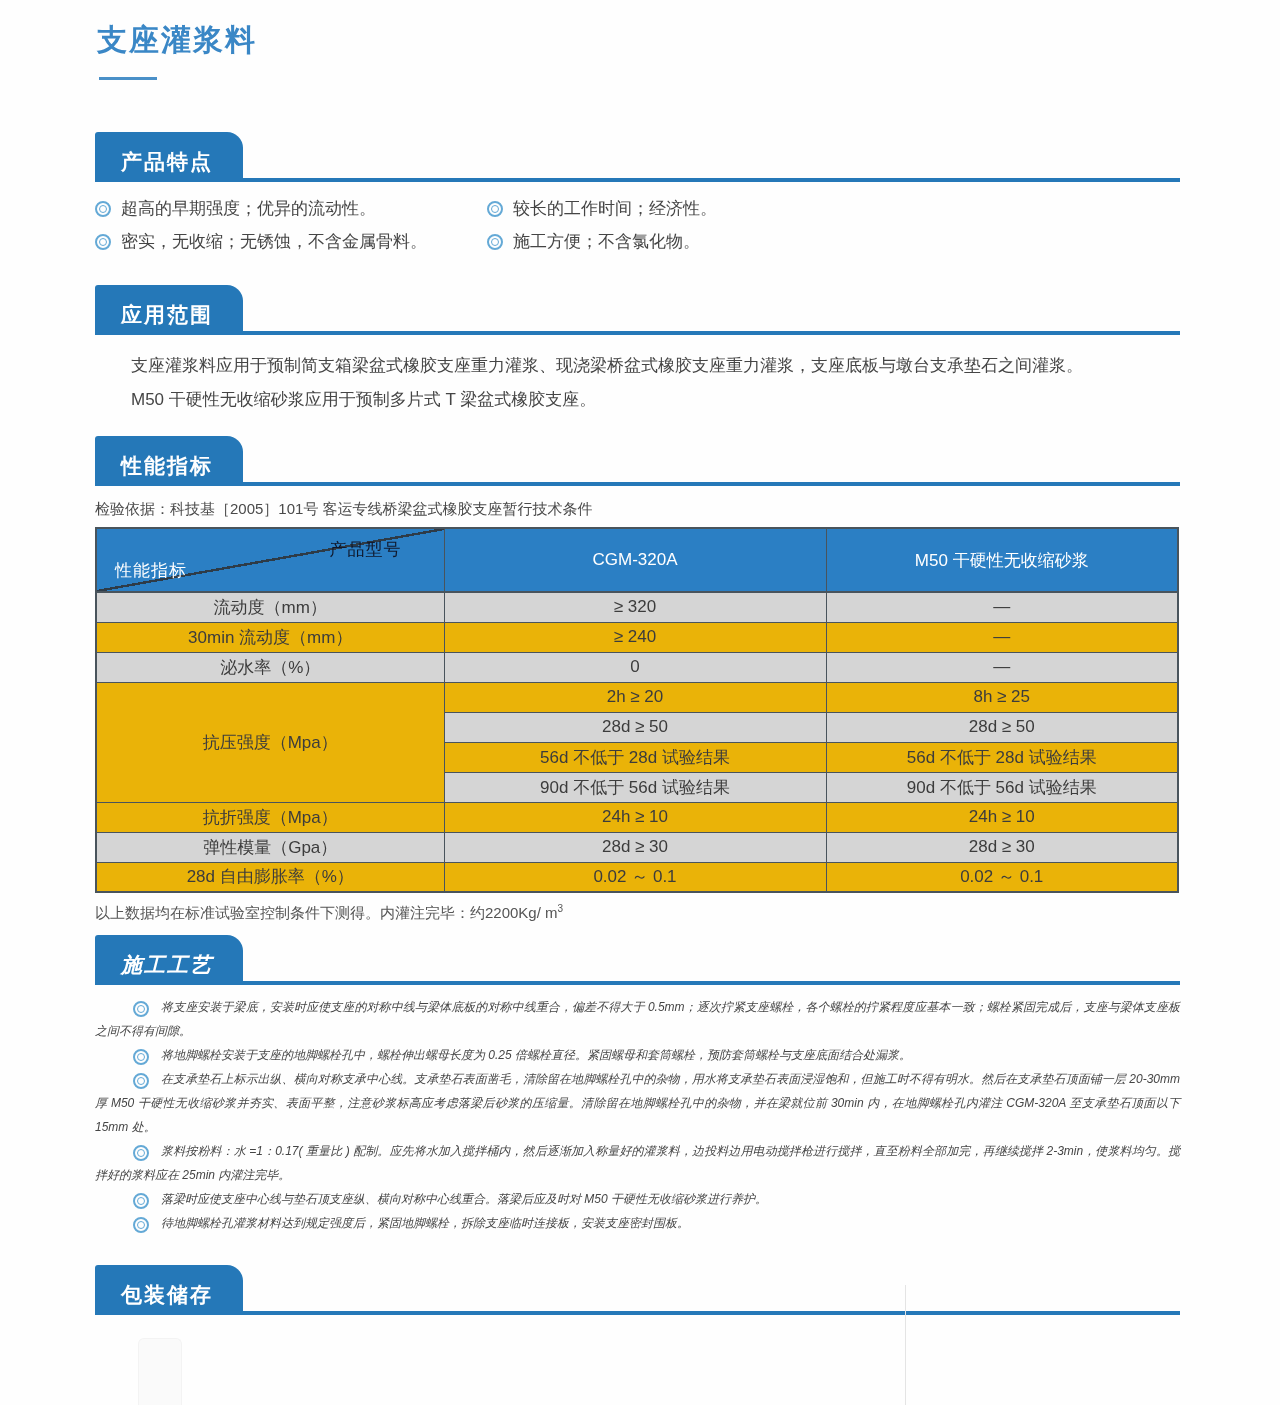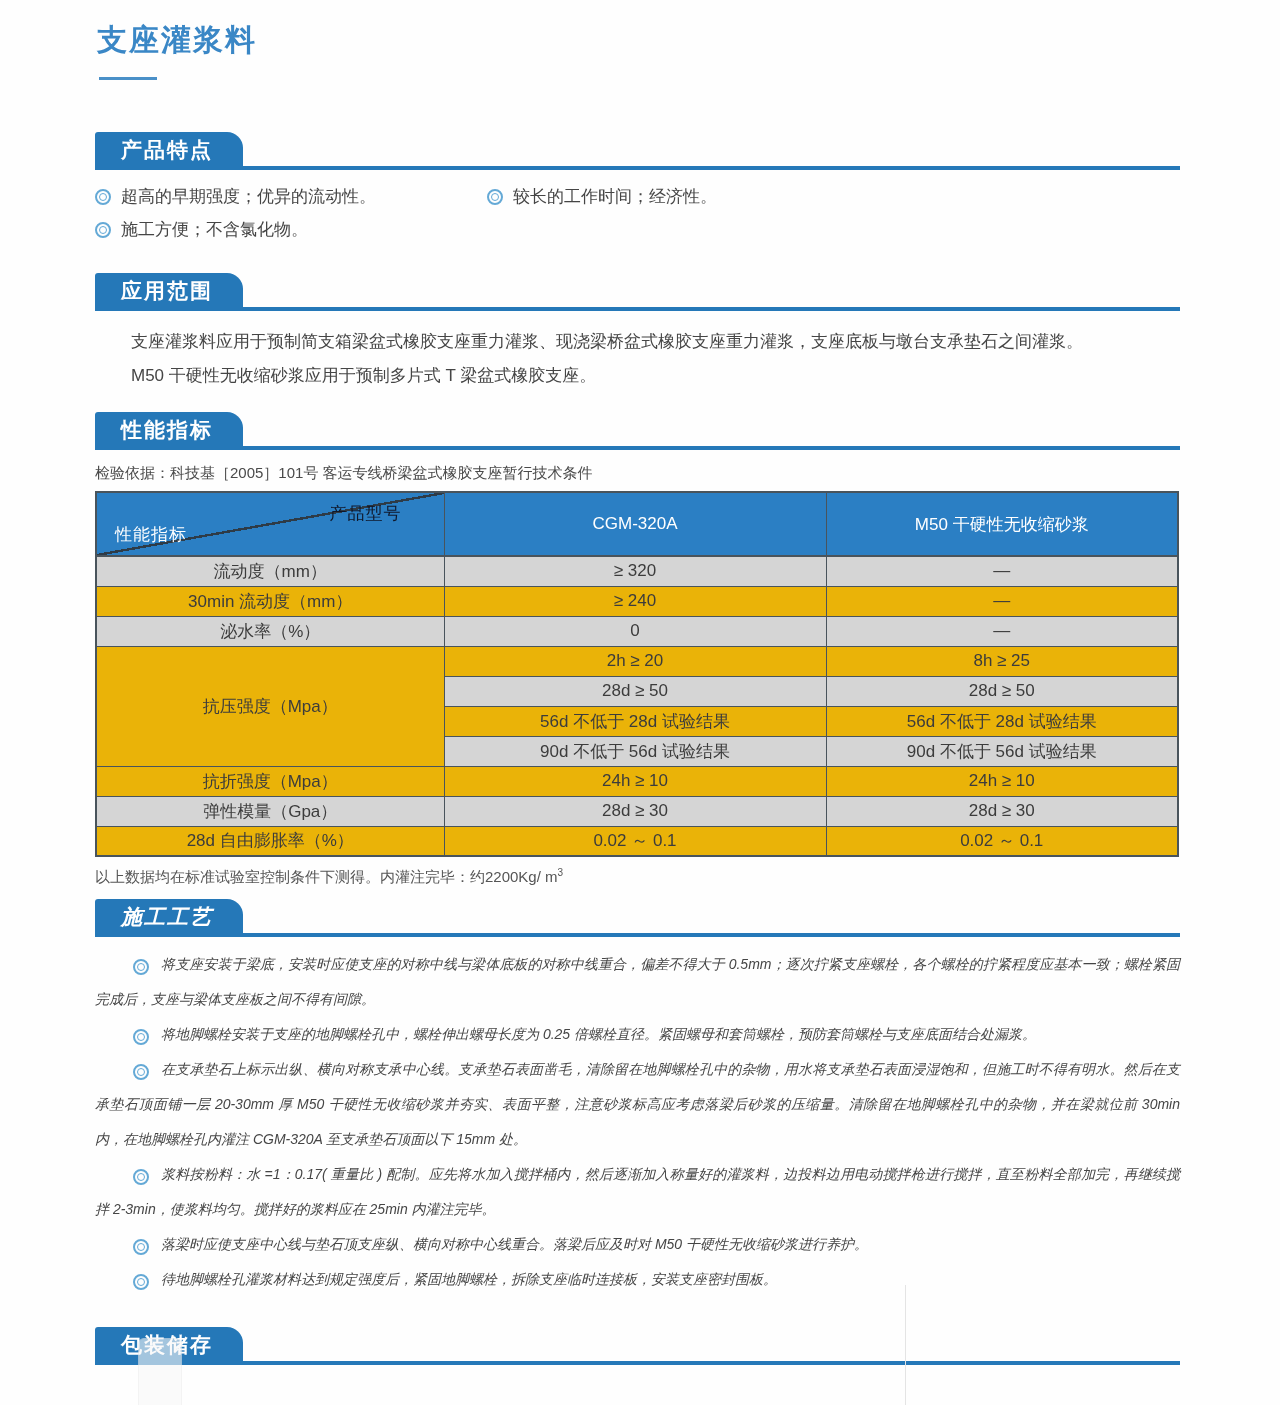--- a/index.html
+++ b/index.html
@@ -31,21 +31,21 @@
   
   .sec-head{
     border-bottom:4px solid var(--accent);
     line-height:0;
   }
   .sec-tab{
     display:inline-block;
     background:var(--accent);color:#fff;
     font-size:21px;font-weight:bold;line-height:1;
     letter-spacing:2px;
-    padding:7px 30px 6px 26px;
+    padding:19px 30px 6px 26px;
     border-radius:3px 16px 0 0;
   }
   
   .sec-features{margin-top:52px;}
   .features-list{
     display:grid;grid-template-columns:392px 1fr;
     margin-top:16px;row-gap:11px;
   }
   .feature-item{
     display:flex;align-items:center;gap:10px;
@@ -99,21 +99,21 @@
   .corner-top{position:absolute;top:9px;right:42px;font-size:17px;color:#0f172a;letter-spacing:1px;}
   .corner-bottom{position:absolute;bottom:9px;left:18px;font-size:17px;color:#fff;letter-spacing:1px;}
   .footnote{
     margin-top:10px;font-size:15px;color:#555;
   }
   .footnote sup{font-size:10px;}
   
   .sec-process{margin-top:12px;font-style:italic;}
   .steps{margin-top:10px;}
   .step{
-    font-size:14px;color:var(--text-main);line-height:35px;
+    font-size:12px;color:var(--text-main);line-height:24px;
     text-align:justify;text-indent:38px;
   }
   .step .mark{vertical-align:-2px;margin-right:12px;}
   
   .sec-packaging{margin-top:30px;}
   
   .artifact-line{
     position:absolute;left:905px;top:1285px;width:1px;height:120px;
     background:#e4e4e4;
   }
@@ -136,20 +136,24 @@
       <span class="sec-tab">产品特点</span>
     </div>
     <div class="features-list">
         <div class="feature-item">
           <span class="mark"></span>
           <span>超高的早期强度；优异的流动性。</span>
         </div>
         <div class="feature-item">
           <span class="mark"></span>
           <span>较长的工作时间；经济性。</span>
+        </div>
+        <div class="feature-item">
+          <span class="mark"></span>
+          <span>密实，无收缩；无锈蚀，不含金属骨料。</span>
         </div>
         <div class="feature-item">
           <span class="mark"></span>
           <span>施工方便；不含氯化物。</span>
         </div>
       </div>
   </section>
 
   <section class="sec-application">
     <div class="sec-head">

